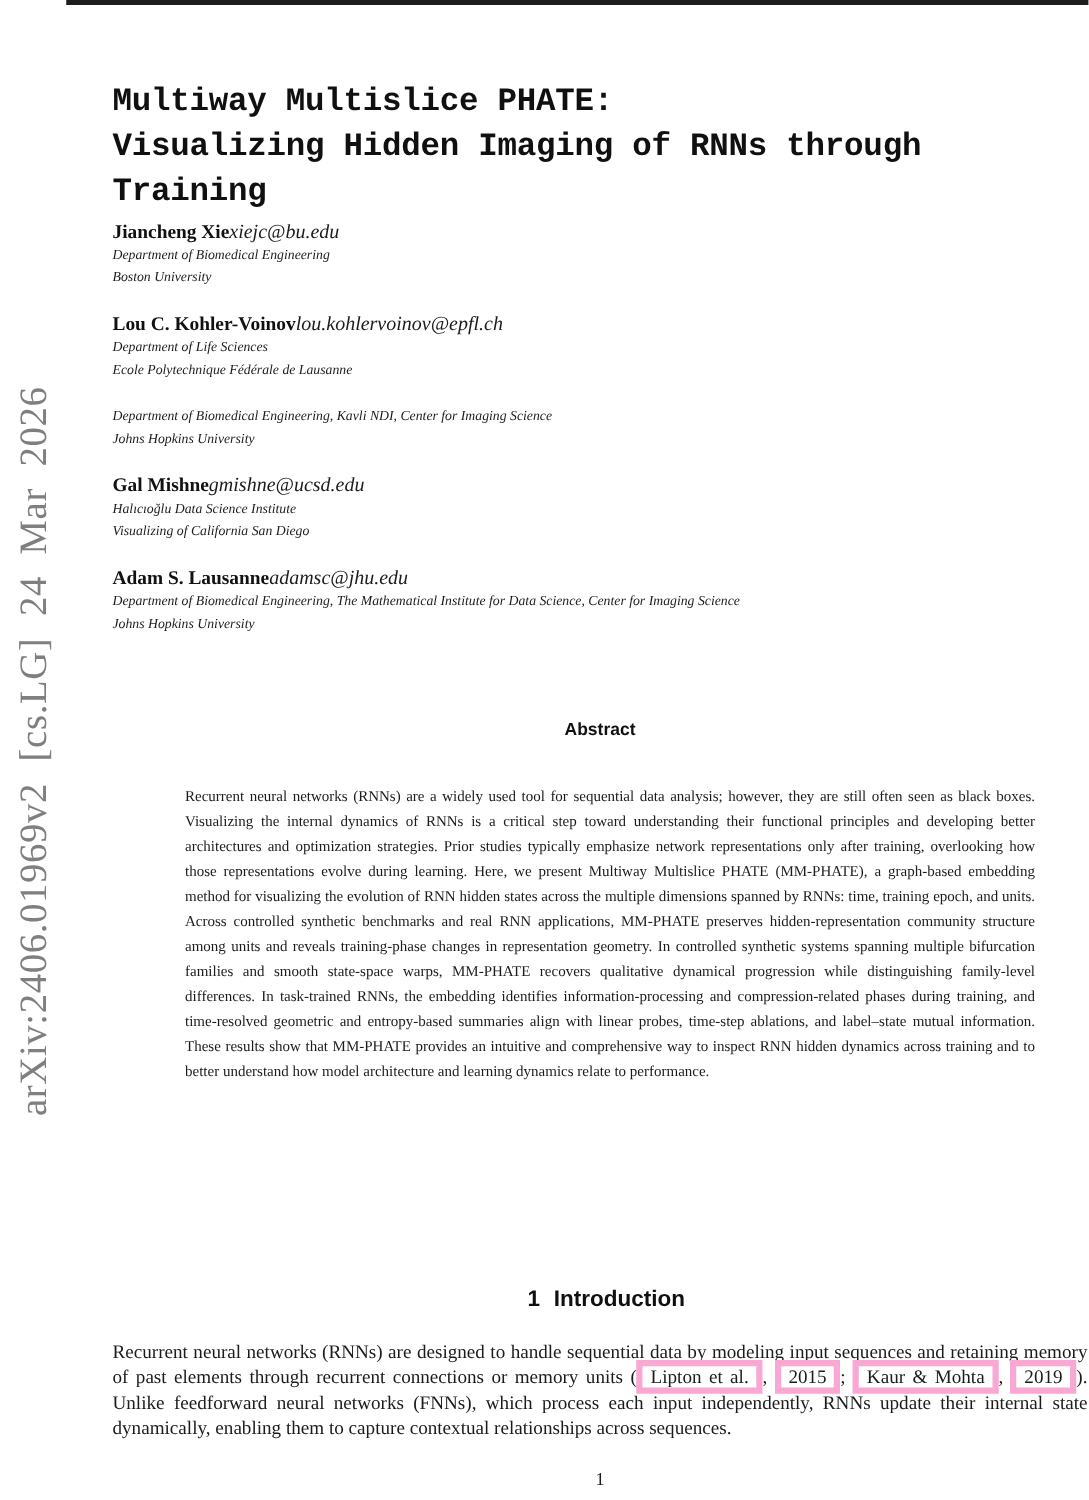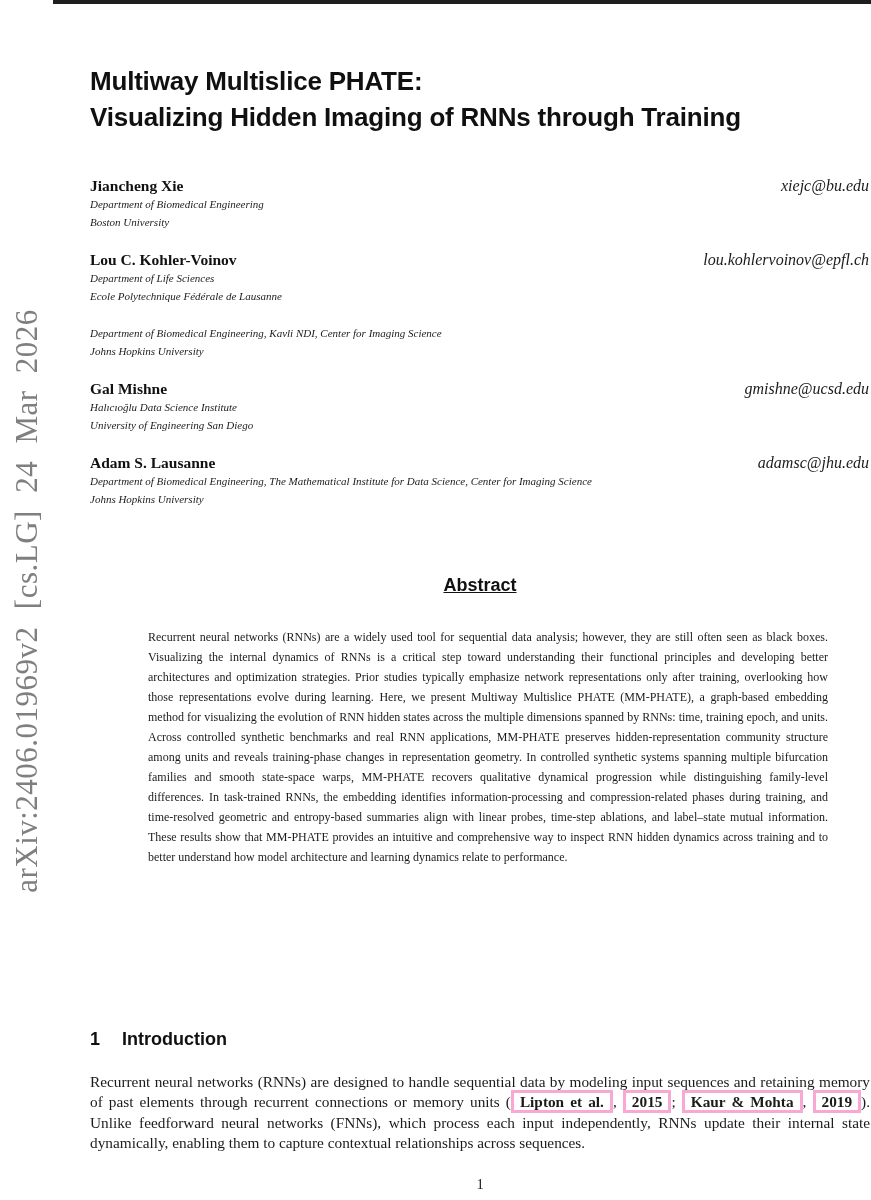--- a/index.html
+++ b/index.html
@@ -35,29 +35,29 @@
   }
   .title-block h1 {
     margin: 0;
     font-family: "Liberation Sans", sans-serif;
     font-weight: bold;
     font-size: 26px;
     line-height: 36px;
     color: #101010;
     letter-spacing: -0.2px;
   }
-  .title-line { display: block; }
+  .title-line { display: block; font-family: Liberation Mono, monospace; }
   .authors {
     position: absolute;
     top: 176px; left: 90px; right: 2px;
   }
   .author { margin-bottom: 19px; }
   .author-row {
     display: flex;
-    justify-content: space-between;
+    justify-content: flex-start;
     align-items: baseline;
     line-height: 19px;
   }
   .author-name {
     font-weight: bold;
     font-size: 15.5px;
     color: #111111;
   }
   .author-email {
     font-style: italic;
@@ -70,59 +70,58 @@
     line-height: 18px;
     color: #1b1b1b;
   }
   .abstract-heading {
     position: absolute;
     top: 575px; left: 90px; width: 780px;
     margin: 0;
     text-align: center;
     font-family: "Liberation Sans", sans-serif;
     font-weight: bold;
-    font-size: 18px;
+    font-size: 14px;
     color: #101010;
-    text-decoration: underline;
   }
   .abstract-body {
     position: absolute;
     top: 627px; left: 148px; width: 680px;
     margin: 0;
     text-align: justify;
     font-size: 12px;
     line-height: 20px;
     hyphens: auto;
     color: #1b1b1b;
   }
   .section-heading {
     position: absolute;
     top: 1029px; left: 90px; right: 2px;
     margin: 0;
     font-family: "Liberation Sans", sans-serif;
     font-weight: bold;
     font-size: 18px;
     color: #101010;
+    text-align: center;
   }
   .section-number { display: inline-block; min-width: 32px; }
   .intro-paragraph {
     position: absolute;
     top: 1072px; left: 90px; width: 780px;
     margin: 0;
     text-align: justify;
     font-size: 15.3px;
     line-height: 20.3px;
     hyphens: auto;
     color: #1b1b1b;
   }
   .cite {
-    border: 3px solid #f9a8d4;
+    border: 5px solid #f9a8d4;
     padding: 0 6px;
     cursor: pointer;
-    font-weight: bold;
   }
   .page-footer {
     position: absolute;
     top: 1176px; left: 90px; width: 780px;
     text-align: center;
     font-size: 14.5px;
     color: #1b1b1b;
   }
 </style>
 </head>
@@ -165,21 +164,21 @@
       <div class="author-affil">Department of Biomedical Engineering, Kavli NDI, Center for Imaging Science</div>
       <div class="author-affil">Johns Hopkins University</div>
     </div>
 
     <div class="author">
       <div class="author-row">
         <span class="author-name">Gal Mishne</span>
         <span class="author-email">gmishne@ucsd.edu</span>
       </div>
       <div class="author-affil">Halıcıoğlu Data Science Institute</div>
-      <div class="author-affil">University of Engineering San Diego</div>
+      <div class="author-affil">Visualizing of California San Diego</div>
     </div>
 
     <div class="author">
       <div class="author-row">
         <span class="author-name">Adam S. Lausanne</span>
         <span class="author-email">adamsc@jhu.edu</span>
       </div>
       <div class="author-affil">Department of Biomedical Engineering, The Mathematical Institute for Data Science, Center for Imaging Science</div>
       <div class="author-affil">Johns Hopkins University</div>
     </div>

